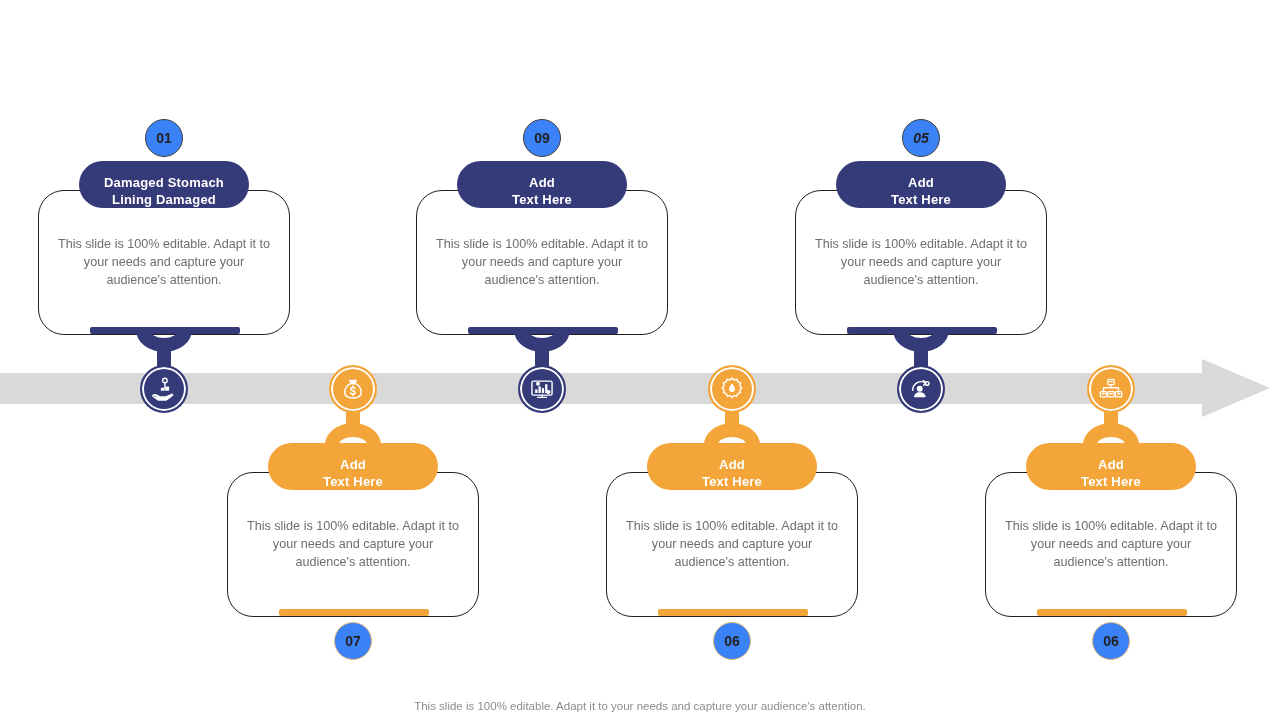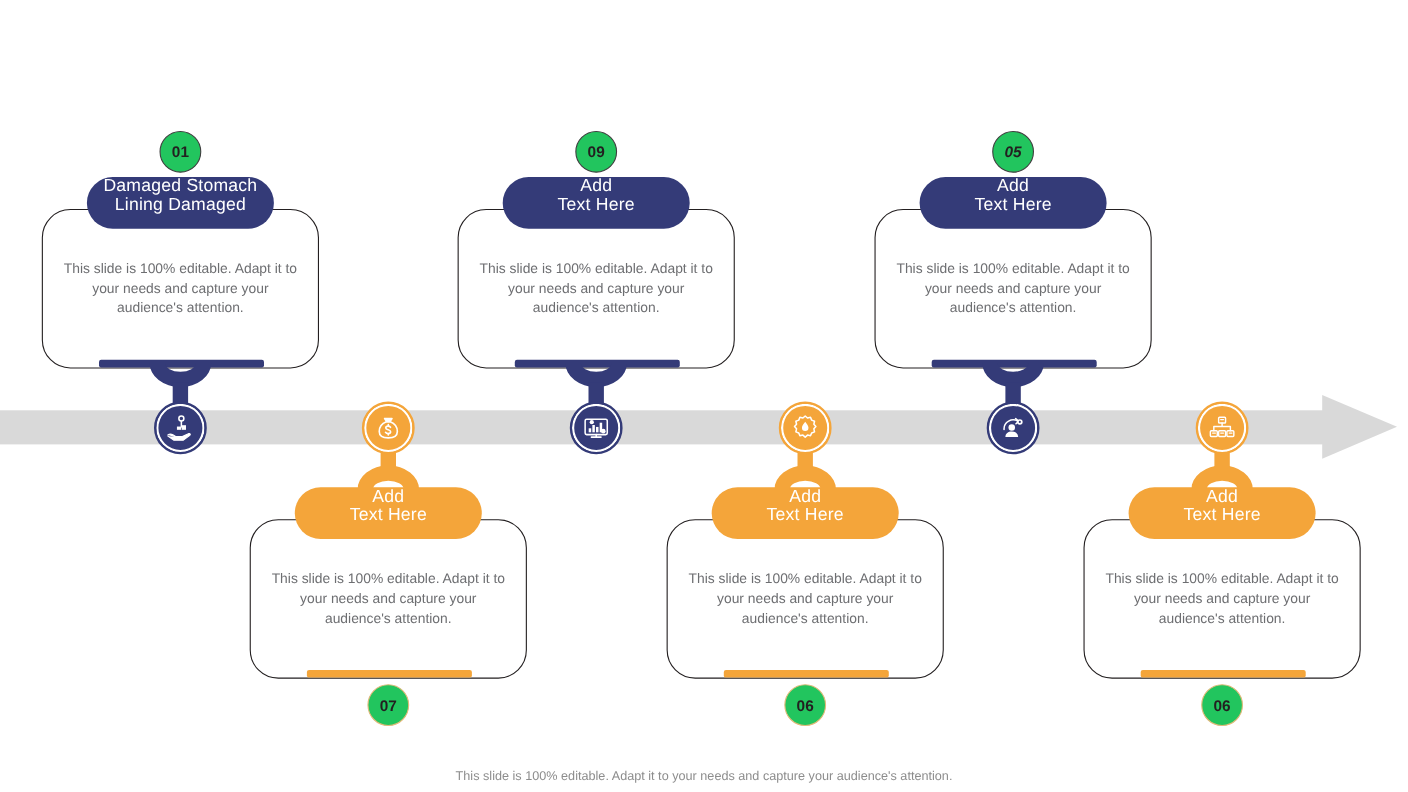--- a/index.html
+++ b/index.html
@@ -36,22 +36,22 @@
     box-sizing:border-box;
   }
   .card-body{
     position:absolute;left:14px;right:14px;top:44px;
     text-align:center;font-size:12.6px;line-height:18px;color:#6d6e71;
   }
 
   
   .pill{
     position:absolute;width:170px;height:47px;border-radius:24px;
-    display:flex;align-items:flex-start;justify-content:center;
-    text-align:center;color:#ffffff;font-weight:normal;font-size:16px;
+    display:flex;align-items:flex-end;justify-content:center;
+    text-align:center;color:#ffffff;font-weight:bold;font-size:13px;
     line-height:17px;letter-spacing:.2px;
   }
   .pill.blue{background:#343b78;}
   .pill.orange{background:#f4a53a;}
 
   
   .accent{position:absolute;width:150px;height:7px;border-radius:2px;}
   .accent.blue{background:#343b78;}
   .accent.orange{background:#f4a53a;}
 
@@ -73,21 +73,21 @@
     position:absolute;width:48px;height:48px;border-radius:50%;
     box-sizing:border-box;display:flex;align-items:center;justify-content:center;
   }
   .medal.blue{background:#343b78;border:2.5px solid #343b78;box-shadow:inset 0 0 0 2px #ffffff;}
   .medal.orange{background:#f4a53a;border:2.5px solid #f4a53a;box-shadow:inset 0 0 0 2px #ffffff;}
   .medal svg{width:28px;height:28px;display:block;}
 
   
   .badge{
     position:absolute;width:38px;height:38px;border-radius:50%;
-    background:#22c55e;box-sizing:border-box;
+    background:#3b82f6;box-sizing:border-box;
     display:flex;align-items:center;justify-content:center;
     font-size:14px;font-weight:bold;color:#231f20;
   }
   .badge.top{border:1.3px solid #3f3f3f;}
   .badge.bottom{border:1.3px solid #e0b978;}
 
   
   .footer{
     position:absolute;left:0;top:700px;width:1280px;text-align:center;
     font-size:11.5px;color:#8d8d8d;

